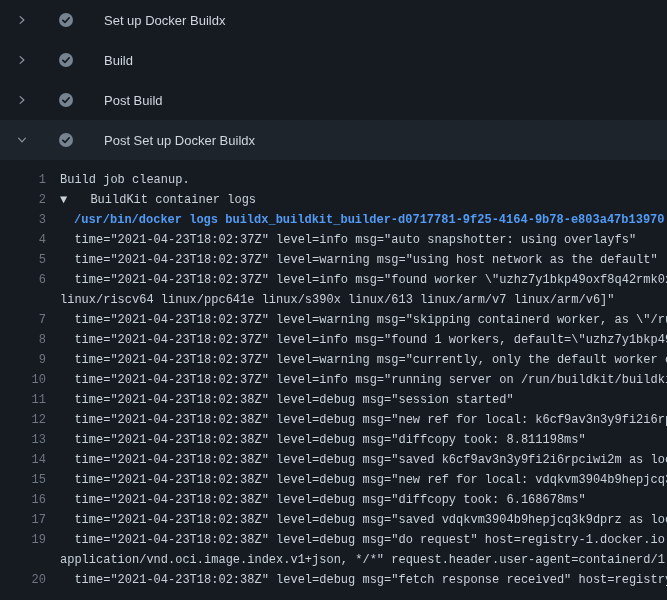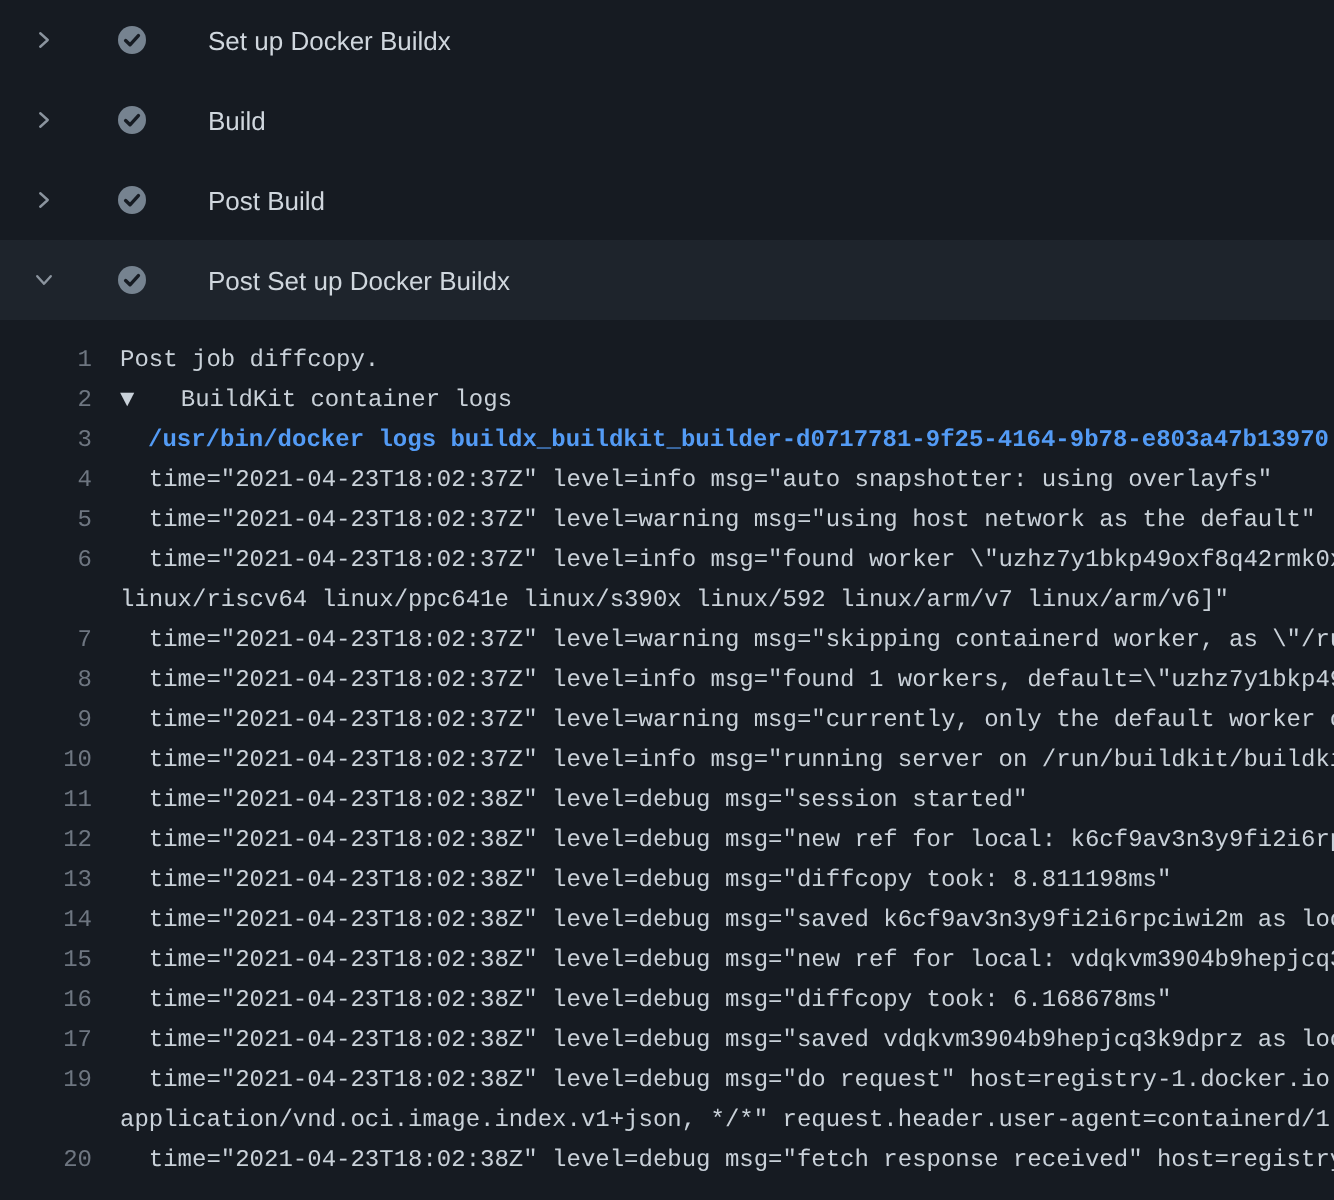--- a/index.html
+++ b/index.html
@@ -116,21 +116,21 @@
         <path d="M4.8 8.3 L7 10.4 L11.2 5.8" stroke="#161b22" stroke-width="1.7" fill="none" stroke-linecap="round" stroke-linejoin="round"></path>
       </svg>
   </span>
   <span class="label">Post Set up Docker Buildx</span>
 </div>
 
 <div class="log">
   <div class="log-row">
     <span class="num">1</span>
 
-    <span class="text">Post job diffcopy.</span>
+    <span class="text">Build job cleanup.</span>
   </div>
 
   <div class="log-row group">
     <span class="num">2</span>
     <span class="toggle">▼ </span>
     <span class="text">BuildKit container logs</span>
   </div>
 
   <div class="log-row command">
     <span class="num">3</span>
@@ -152,21 +152,21 @@
 
   <div class="log-row">
     <span class="num">6</span>
 
     <span class="text">  time="2021-04-23T18:02:37Z" level=info msg="found worker \"uzhz7y1bkp49oxf8q42rmk0xj</span>
   </div>
 
   <div class="log-row">
     <span class="num"></span>
 
-    <span class="text">linux/riscv64 linux/ppc641e linux/s390x linux/592 linux/arm/v7 linux/arm/v6]"</span>
+    <span class="text">linux/riscv64 linux/ppc641e linux/s390x linux/613 linux/arm/v7 linux/arm/v6]"</span>
   </div>
 
   <div class="log-row">
     <span class="num">7</span>
 
     <span class="text">  time="2021-04-23T18:02:37Z" level=warning msg="skipping containerd worker, as \"/run</span>
   </div>
 
   <div class="log-row">
     <span class="num">8</span>

